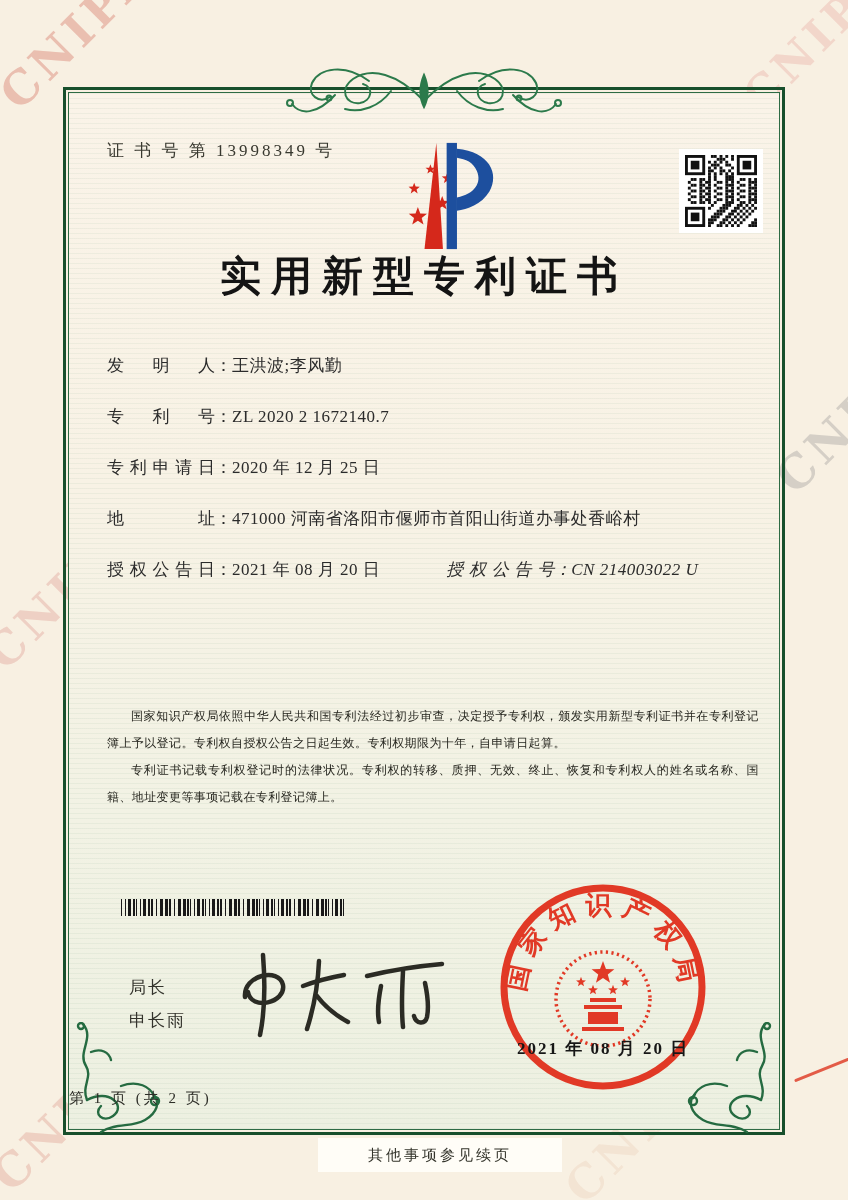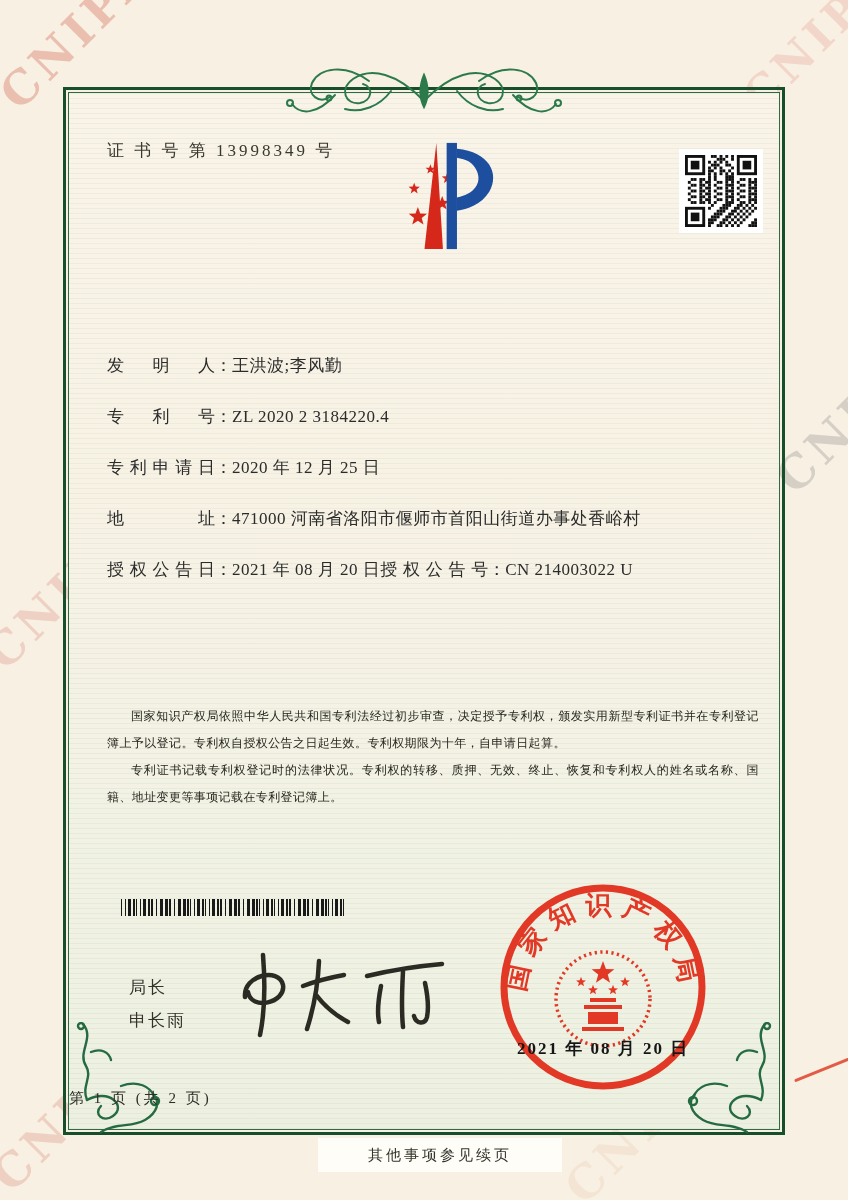--- a/index.html
+++ b/index.html
@@ -26,21 +26,21 @@
 
   .title{position:absolute;left:0;top:156px;width:100%;text-align:center;
          font-size:41px;font-weight:bold;letter-spacing:10px;color:#141414;}
 
   .fields{position:absolute;left:38px;top:258px;width:648px;font-size:17px;}
   .field-row{height:29px;line-height:29px;margin-bottom:22px;white-space:nowrap;}
   .field-label{display:inline-block;width:108px;text-align:justify;text-align-last:justify;
                vertical-align:top;}
   .field-value{letter-spacing:.5px;}
   .grant-row{display:flex;}
-  .grant-right{}
+  .grant-right{margin-left:66px;font-style:italic;}
 
   .body-text{position:absolute;left:38px;top:610px;width:652px;font-size:12px;
              line-height:27px;text-align:justify;letter-spacing:.4px;color:#26261f;}
   .body-text p{margin:0;text-indent:2em;}
 
   .barcode{position:absolute;left:52px;top:806px;width:228px;height:17px;font-size:0;}
   .barcode i{display:inline-block;height:17px;vertical-align:top;}
 
   .director{position:absolute;left:60px;top:878px;font-size:17px;line-height:33px;
             letter-spacing:2px;color:#33332c;}
@@ -370,27 +370,28 @@
           <rect x="2" y="2" width="3" height="3" fill="#111"></rect>
           <rect x="18" y="0" width="7" height="7" fill="#111"></rect>
           <rect x="19" y="1" width="5" height="5" fill="#fff"></rect>
           <rect x="20" y="2" width="3" height="3" fill="#111"></rect>
           <rect x="0" y="18" width="7" height="7" fill="#111"></rect>
           <rect x="1" y="19" width="5" height="5" fill="#fff"></rect>
           <rect x="2" y="20" width="3" height="3" fill="#111"></rect>
         </svg>
     </div>
 
+    <div class="title">实用新型专利证书</div>
 
     <div class="fields">
       <div class="field-row">
         <span class="field-label">发明人</span><span>：</span><span class="field-value">王洪波;李风勤</span>
       </div>
       <div class="field-row">
-        <span class="field-label">专利号</span><span>：</span><span class="field-value">ZL 2020 2 3184220.4</span>
+        <span class="field-label">专利号</span><span>：</span><span class="field-value">ZL 2020 2 1672140.7</span>
       </div>
       <div class="field-row">
         <span class="field-label">专利申请日</span><span>：</span><span class="field-value">2020 年 12 月 25 日</span>
       </div>
       <div class="field-row">
         <span class="field-label">地址</span><span>：</span><span class="field-value">471000 河南省洛阳市偃师市首阳山街道办事处香峪村</span>
       </div>
       <div class="field-row grant-row">
         <div>
           <span class="field-label">授权公告日</span><span>：</span><span class="field-value">2021 年 08 月 20 日</span>

